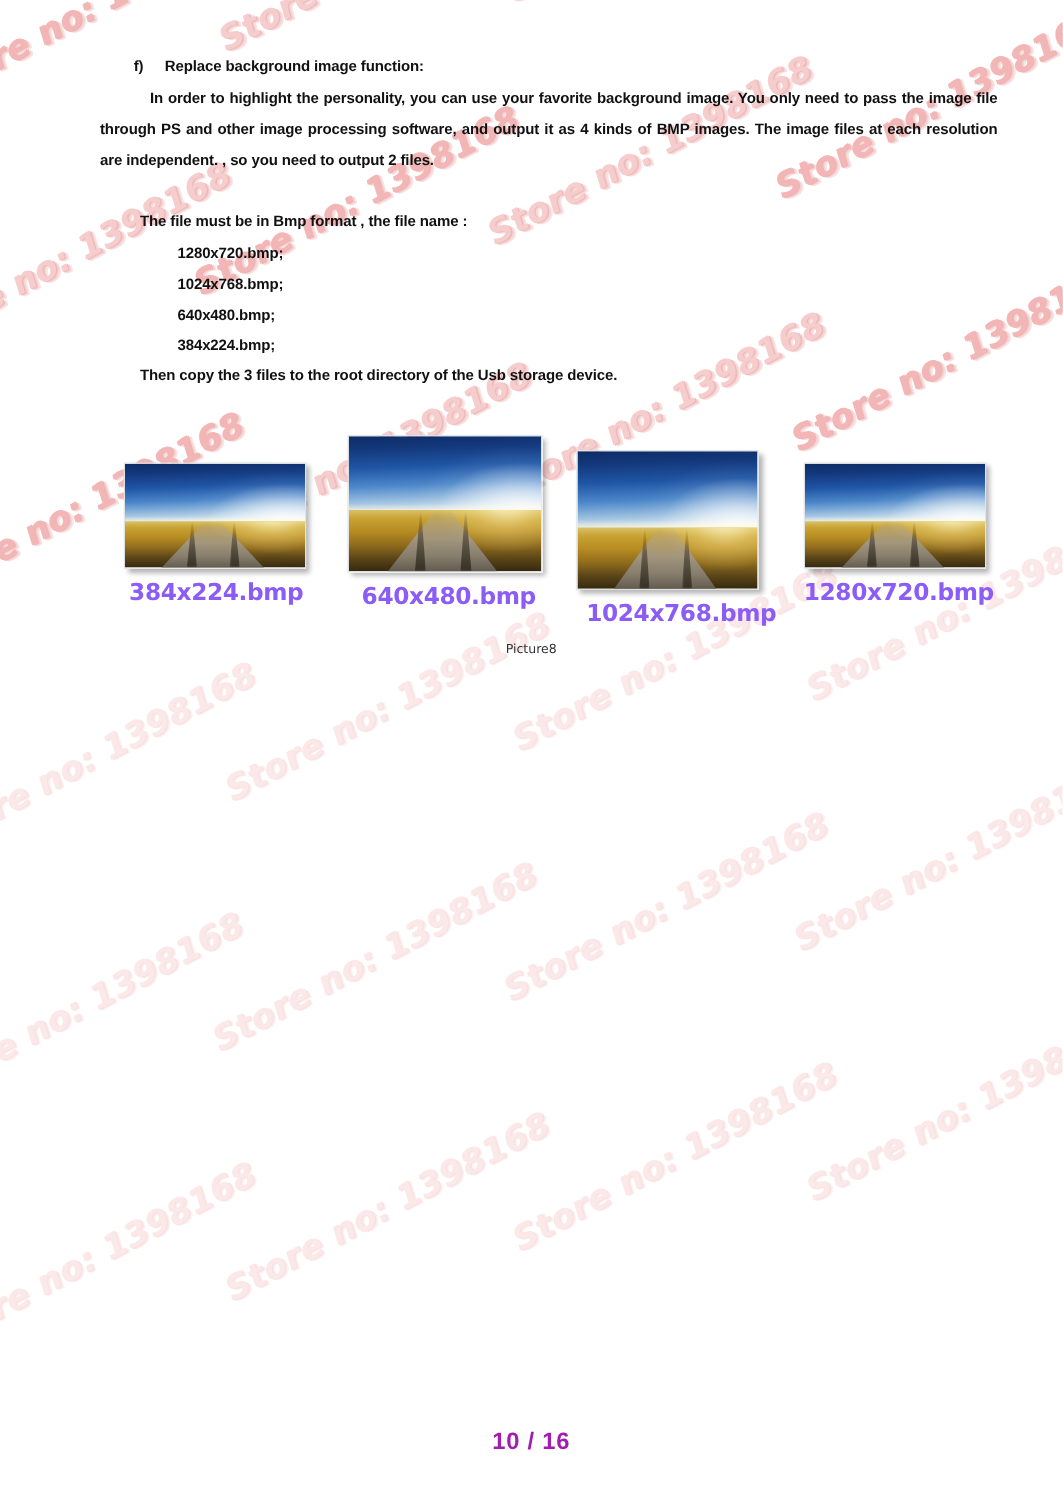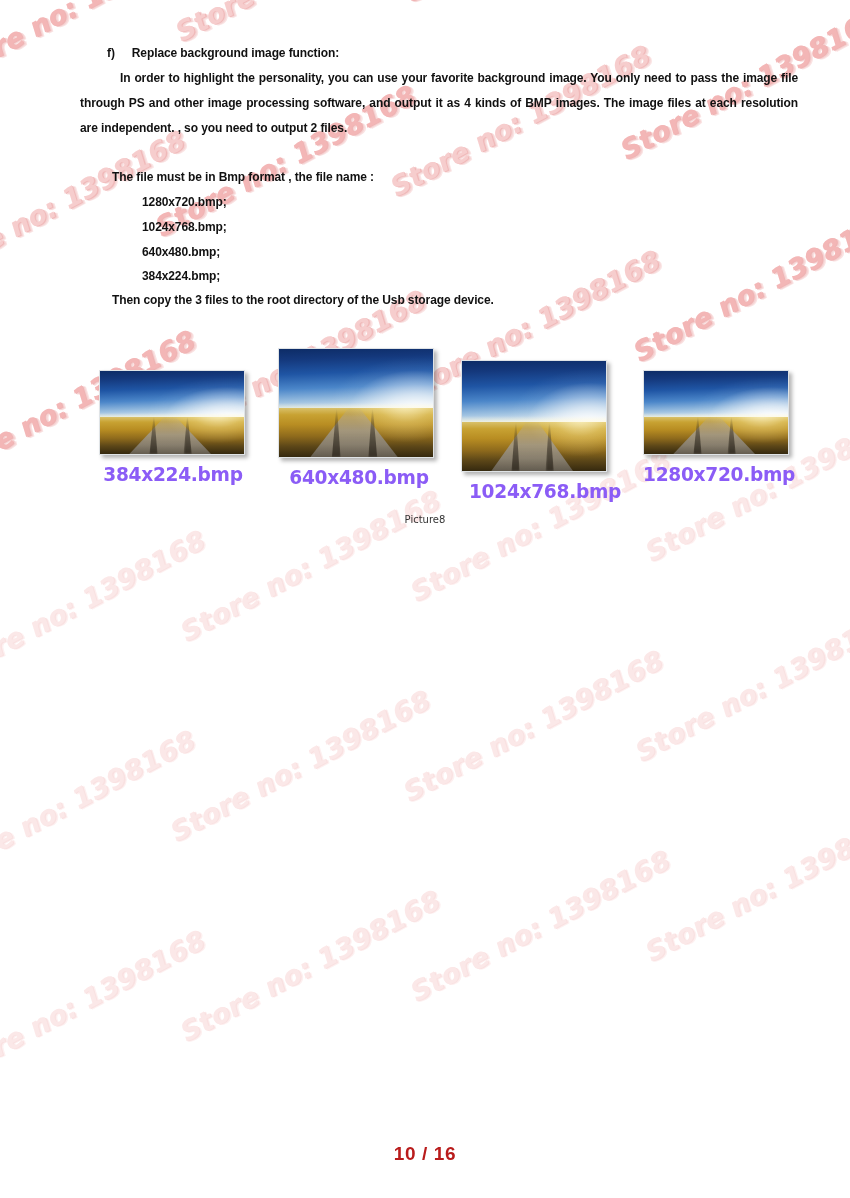--- a/index.html
+++ b/index.html
@@ -199,21 +199,21 @@
   }
 
   #page-footer {
     position: absolute;
     left: 0;
     top: 1143px;
     width: 850px;
     text-align: center;
     font-size: 19px;
     font-weight: bold;
-    color: #b91c1c;
+    color: #a21caf;
     letter-spacing: 0.6px;
   }
 </style>
 </head>
 <body>
 
 <div id="watermark-layer">
   <span class="wm strong" style="left:-60px; top:60px;">Store no: 1398168</span>
   <span class="wm" style="left:170px; top:20px;">Store no: 1398168</span>
   <span class="wm strong" style="left:400px; top:-20px;">Store no: 1398168</span>

